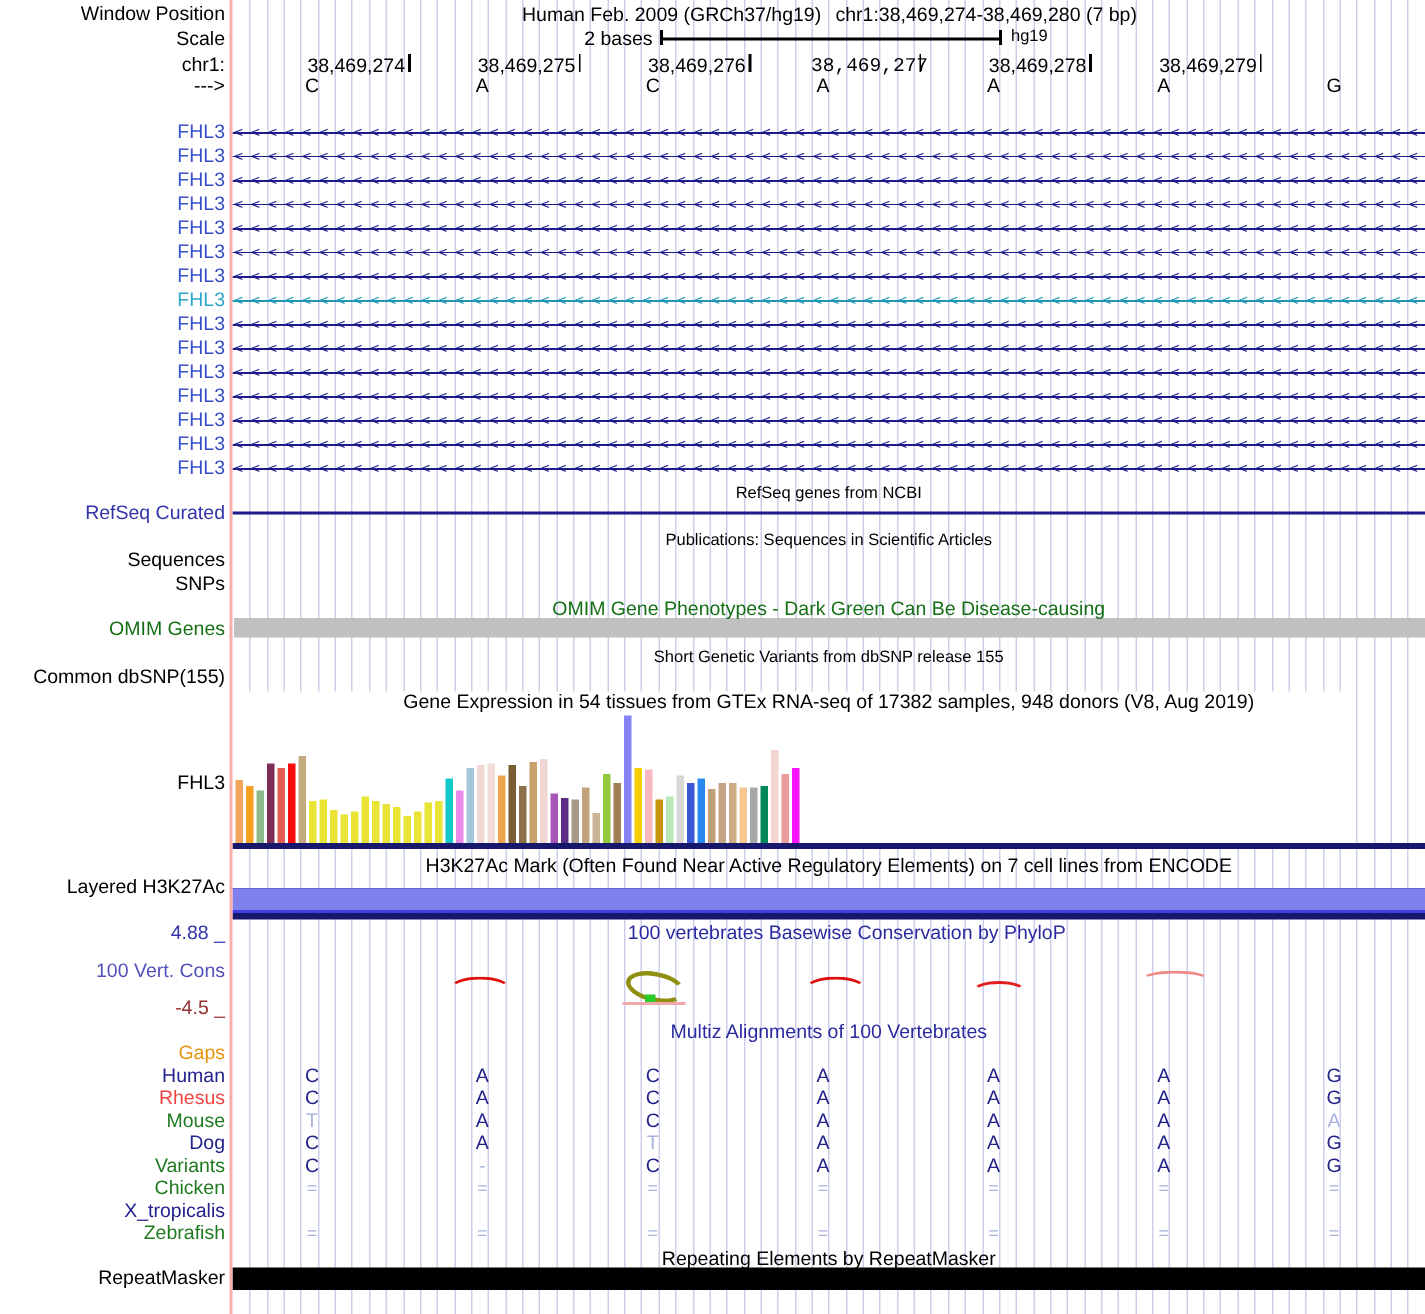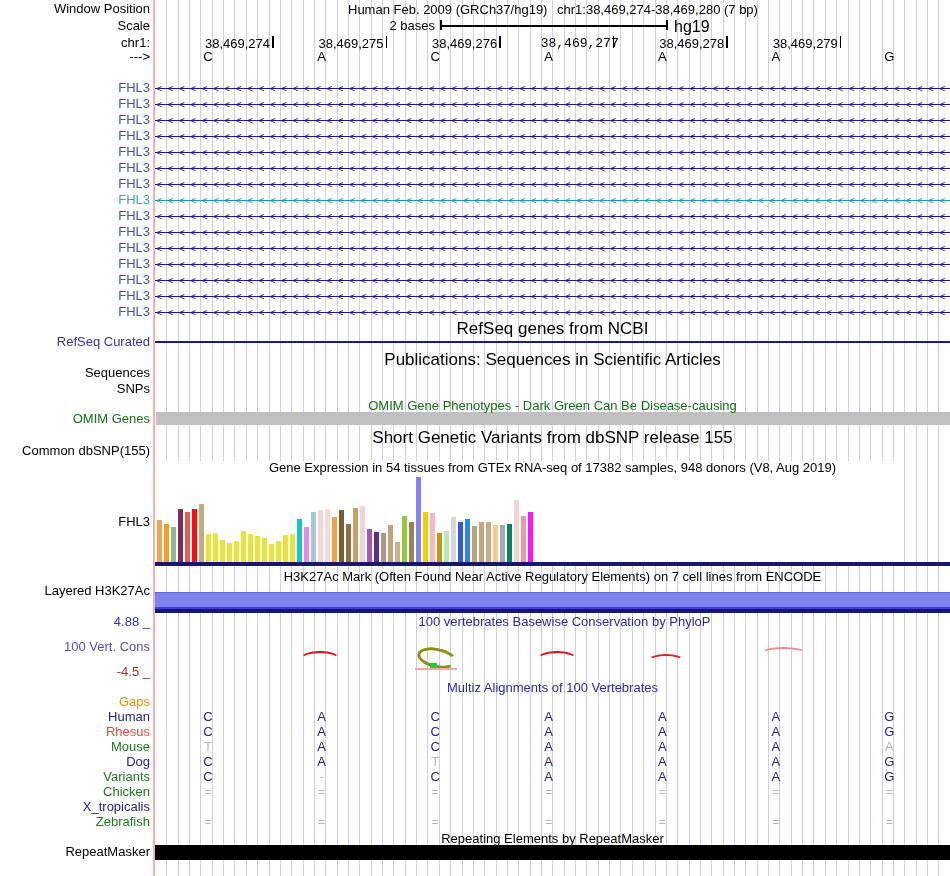--- a/index.html
+++ b/index.html
@@ -5,21 +5,21 @@
   html,body{margin:0;padding:0;background:#fff;}
   .canvas{position:relative;width:950px;height:876px;background:#fff;overflow:hidden;
           font-family:"Liberation Sans","DejaVu Sans",sans-serif;color:#000;}
   .abs{position:absolute;}
   .grid{position:absolute;top:0;width:1px;height:876px;z-index:0;}
   .pink-line{position:absolute;left:153px;top:0;width:2px;height:876px;z-index:3;}
   .lbl{position:absolute;left:0;width:152px;text-align:right;font-size:13px;line-height:14px;
        white-space:nowrap;z-index:4;padding-right:2px;box-sizing:border-box;}
   .title{position:absolute;left:155px;width:795px;text-align:center;font-size:13px;
          line-height:14px;white-space:nowrap;z-index:4;}
-  .title.small{font-size:17px;}
+  .title.small{font-size:11px;}
   .coord{position:absolute;text-align:right;font-size:13px;line-height:13px;z-index:4;white-space:nowrap;}
   .tick{position:absolute;width:1.5px;background:#000;z-index:4;}
   .base{position:absolute;width:20px;text-align:center;font-size:13px;line-height:14px;z-index:4;}
   .generow{position:absolute;left:155px;width:795px;height:11px;overflow:hidden;z-index:2;}
   .generow .chev{position:absolute;left:1px;top:0;font-family:"DejaVu Sans Mono",monospace;
                  font-size:10px;line-height:11px;letter-spacing:5.33px;white-space:nowrap;}
   .bar{position:absolute;z-index:2;}
   .aln{position:absolute;width:16px;text-align:center;font-size:13px;line-height:14px;z-index:4;}
   .scale-line{position:absolute;height:1.5px;background:#000;z-index:4;}
   .band{position:absolute;z-index:2;}
@@ -112,21 +112,21 @@
   <div class="lbl" style="top:36px">chr1:</div>
   <div class="lbl" style="top:50px">---&gt;</div>
 
   <div class="abs" style="left:348px;top:2px;font-size:13px;z-index:4;white-space:nowrap">Human Feb. 2009 (GRCh37/hg19)</div>
   <div class="abs" style="left:557px;top:2px;font-size:13px;z-index:4;white-space:nowrap">chr1:38,469,274-38,469,280 (7 bp)</div>
 
   <div class="abs" style="left:340px;top:18px;width:95px;text-align:right;font-size:13px;z-index:4">2 bases</div>
   <div class="scale-line" style="left:440px;top:25px;width:227px"></div>
   <div class="tick" style="left:440px;top:20px;height:10px"></div>
   <div class="tick" style="left:666px;top:20px;height:10px"></div>
-  <div class="abs" style="left:674px;top:18px;font-size:16px;z-index:4">hg19</div>
+  <div class="abs" style="left:674px;top:18px;font-size:11px;z-index:4">hg19</div>
 
   <div id="ruler">
       <div class="coord" style="left: 200px; top: 37px; width: 70px;">38,469,274</div>
       <div class="tick" style="left: 272px; top: 36px; height: 12px;"></div>
       <div class="coord" style="left: 313.57px; top: 37px; width: 70px;">38,469,275</div>
       <div class="tick" style="left: 385.57px; top: 36px; height: 12px;"></div>
       <div class="coord" style="left: 427.14px; top: 37px; width: 70px;">38,469,276</div>
       <div class="tick" style="left: 499.14px; top: 36px; height: 12px;"></div>
       <div class="coord" style="left: 540.71px; top: 37px; width: 70px; font-family: Liberation Mono, monospace;">38,469,277</div>
       <div class="tick" style="left: 612.71px; top: 36px; height: 12px;"></div>

